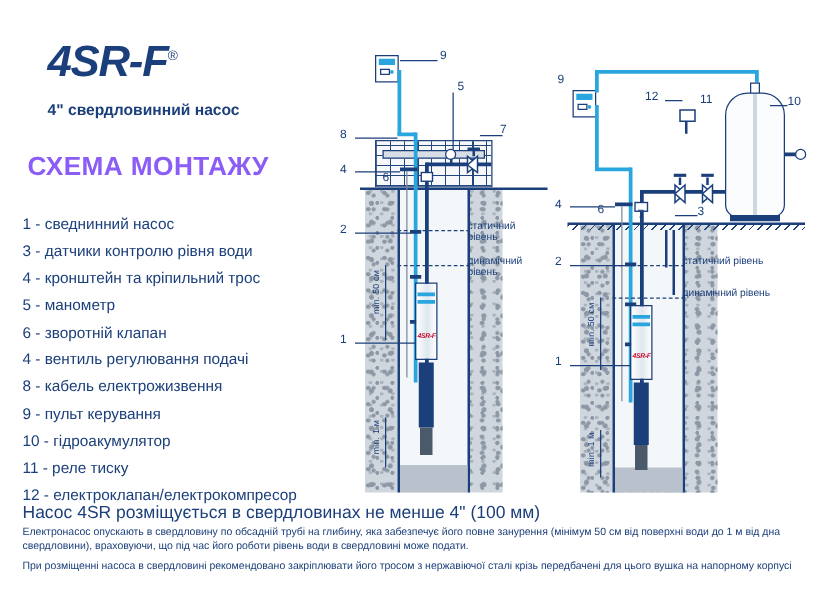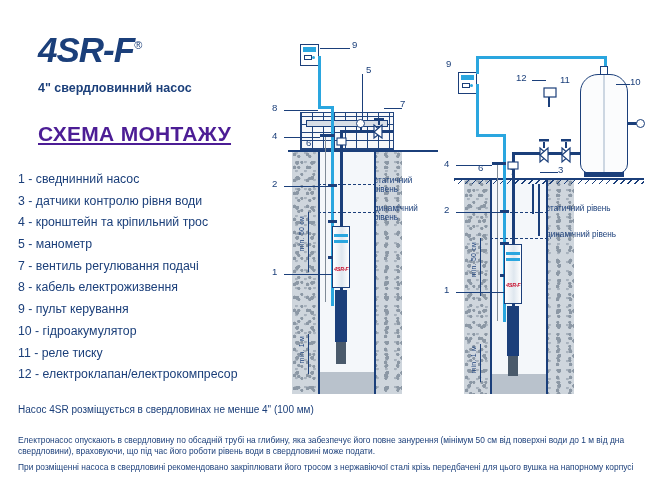--- a/index.html
+++ b/index.html
@@ -21,45 +21,44 @@
     font-weight: bold; font-style: italic;
     font-size: 35px; letter-spacing: -1px;
     color: #1b3f7a;
   }
   .brand .reg { font-size: 11px; vertical-align: super; font-style: normal; font-weight: normal; }
   .subtitle {
     position: absolute; left: 38px; top: 81px;
     font-size: 12.5px; font-weight: bold; color: #1b3f7a;
   }
   .scheme-title {
-    position: absolute; left: 38px; top: 122px;
-    font-size: 21px; font-weight: bold; color: #4c1d95;
+    position: absolute; left: 22px; top: 122px;
+    font-size: 21px; font-weight: bold; color: #8b5cf6;
     letter-spacing: .3px;
-    text-decoration: underline;
   }
 
   
   .legend {
     position: absolute; left: 18px; top: 172px;
     width: 260px;
   }
   .legend-row {
     font-size: 12.3px; color: #1b3f7a; line-height: 15px;
     margin-bottom: 6.7px; white-space: nowrap;
   }
 
   
   .footer {
     position: absolute; left: 18px; top: 404px; width: 620px;
   }
   .footer p {
     margin: 0 0 4px 0;
     font-size: 8.4px; line-height: 11.2px; color: #1b3f7a;
   }
-  .footer p.first { font-size: 10px; margin-bottom: 20px; }
+  .footer p.first { font-size: 14px; margin-bottom: 5px; }
 
   
   .diagram { position: absolute; }
   .ground-line {
     position: absolute; background: #1b3f7a;
   }
   .rock {
     position: absolute;
     background-color: #cfd6dd;
     background-image:
@@ -144,21 +143,22 @@
     <span>4SR-F</span><span class="reg">®</span>
   </div>
   <div class="subtitle">4" свердловинний насос</div>
   <div class="scheme-title">СХЕМА МОНТАЖУ</div>
 
   <div class="legend">
     <div class="legend-row">1 - сведнинний насос</div>
     <div class="legend-row">3 - датчики контролю рівня води</div>
     <div class="legend-row">4 - кронштейн та кріпильний трос</div>
     <div class="legend-row">5 - манометр</div>
-    <div class="legend-row">7 - вентиль регулювання подачі</div>
+    <div class="legend-row">6 - зворотній клапан</div>
+    <div class="legend-row">4 - вентиль регулювання подачі</div>
     <div class="legend-row">8 - кабель електрожизвення</div>
     <div class="legend-row">9 - пульт керування</div>
     <div class="legend-row">10 - гідроакумулятор</div>
     <div class="legend-row">11 - реле тиску</div>
     <div class="legend-row">12 - електроклапан/електрокомпресор</div>
   </div>
 
   <div class="diagram" style="left:278px; top:34px; width:160px; height:360px;">
 
     <div class="rock" style="left:14px; top:118px; width:110px; height:242px;"></div>

